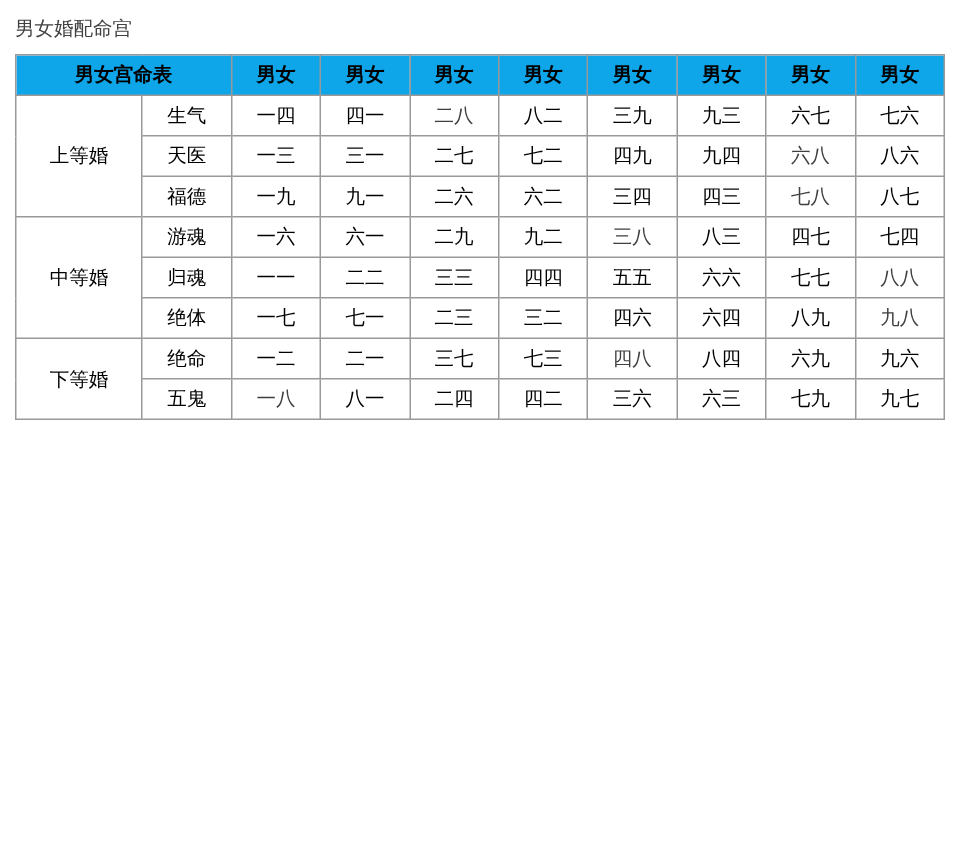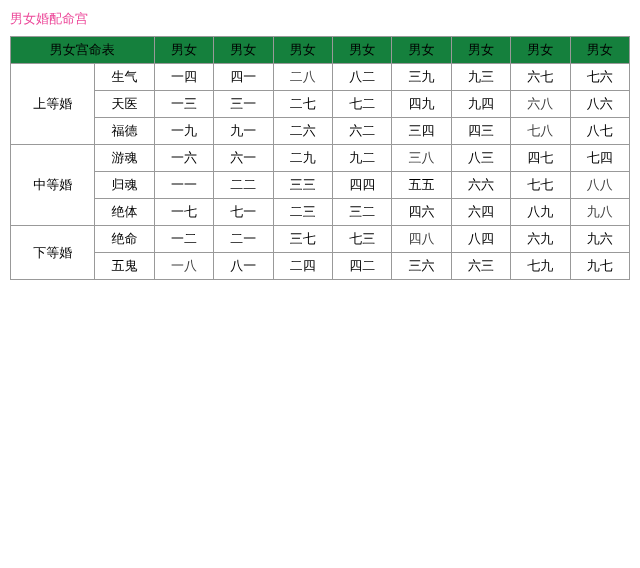--- a/index.html
+++ b/index.html
@@ -6,37 +6,37 @@
     body {
       background: #fff;
       font-family: "SimSun", "宋体", serif;
       font-size: 13px;
       padding: 10px;
       width: 640px;
     }
     .page-title {
       font-size: 13px;
       margin-bottom: 8px;
-      color: #ec4899;
+      color: #404040;
     }
     .outer-table {
       border-collapse: collapse;
       width: 100%;
       border: 1px solid #999;
     }
     .outer-table td, .outer-table th {
       border: 1px solid #999;
       text-align: center;
       padding: 4px 2px;
       vertical-align: middle;
     }
     .red { color: #404040; }
     .header-row td {
-      background: #15803d;
-      font-weight: normal;
+      background: #0ea5e9;
+      font-weight: bold;
     }
     .sub-category-cell {
       white-space: nowrap;
     }
   </style>
 </head>
 <body>
 
 <div class="page-title">男女婚配命宫</div>
 

